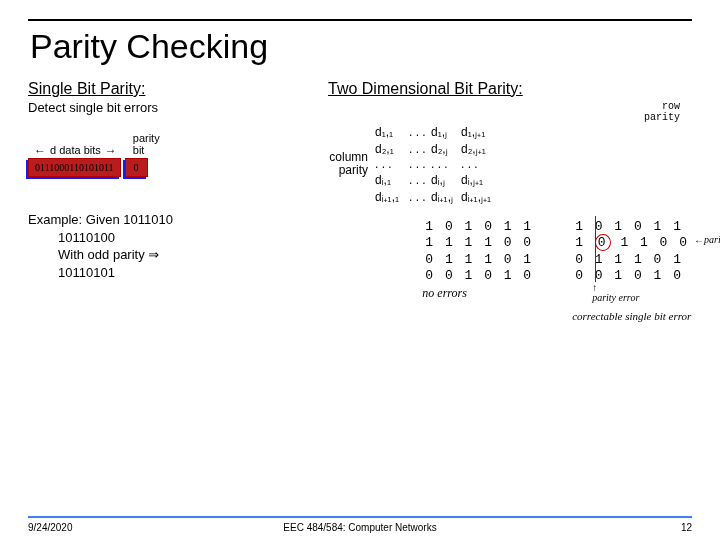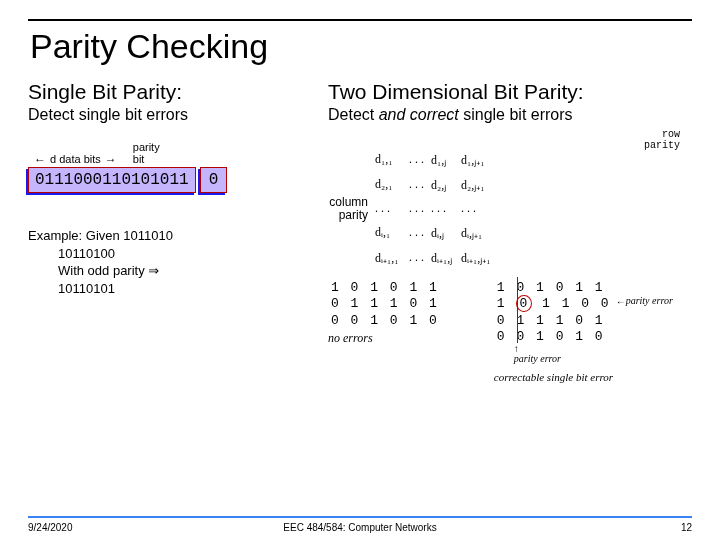--- a/index.html
+++ b/index.html
@@ -34,26 +34,27 @@
     display: flex;
     gap: 20px;
   }
   .col {
     flex: 1;
   }
   .col-left { flex: 0 0 280px; }
   .col-right { flex: 1; }
   .sect-head {
     font-family: "Comic Sans MS", "Segoe Script", cursive, sans-serif;
-    font-size: 21px;
+    font-size: 16px;
+    text-decoration: underline;
     margin: 6px 0 2px 0;
   }
   .sect-sub {
     font-family: "Comic Sans MS", "Segoe Script", cursive, sans-serif;
-    font-size: 16px;
+    font-size: 13px;
     margin: 0 0 6px 0;
   }
   .em { font-style: italic; }
   .diagram-1d {
     margin: 18px 0 0 0;
     font-size: 11px;
   }
   .d1-top {
     display: flex;
     align-items: flex-end;
@@ -66,23 +67,23 @@
   .d1-label {
     font-size: 11px;
     margin: 0 2px;
   }
   .d1-boxes {
     display: flex;
     margin-top: 2px;
   }
   .d1-box {
     border: 1.5px solid #b00000;
-    background: #c4b5fd;
-    font-family: Liberation Mono, monospace;
-    font-size: 16px;
+    background: #b91c1c;
+    font-family: Liberation Serif, serif;
+    font-size: 10px;
     padding: 3px 6px;
     box-shadow: -2px 2px 0 #1a1af0;
   }
   .d1-box.parity {
     margin-left: 4px;
     padding: 3px 8px;
   }
   .example {
     margin-top: 34px;
     font-size: 13px;
@@ -111,37 +112,37 @@
   }
   .colplabel {
     width: 40px;
     font-size: 12px;
     line-height: 1.05;
     text-align: right;
   }
   .matrix {
     display: grid;
     grid-template-columns: 34px 22px 30px 42px;
-    row-gap: 8px;
+    row-gap: 0;
     align-items: center;
     font-size: 12px;
-    font-family: Liberation Serif, serif;
   }
   .matrix .cell {
     text-align: left;
     padding: 0 1px;
     white-space: nowrap;
   }
   .dots { text-align: center; }
   .bitgrids {
     display: flex;
-    gap: 52px;
+    gap: 36px;
     margin-top: 14px;
     font-family: "Courier New", monospace;
     font-size: 13px;
+    justify-content: flex-end;
   }
   .bitblock { position: relative; }
   table.bits {
     border-collapse: collapse;
   }
   table.bits td {
     padding: 0 3px;
     font-family: "Courier New", monospace;
     letter-spacing: 2px;
     line-height: 1.25;
@@ -237,23 +238,20 @@
       <div class="example">
         <div>Example: Given 1011010</div>
         <div class="indent">10110100</div>
         <div class="indent">With odd parity ⇒</div>
         <div class="indent">10110101</div>
       </div>
     </div>
 
     <div class="col col-right">
       <div class="sect-head">Two Dimensional Bit Parity:</div>
-      <div class="sect-sub">
-        <span>Detect </span><span class="em">and correct</span><span> single bit errors</span>
-      </div>
 
       <div class="diag2d">
         <div class="diag2d-top">
           <span>row</span><br>
           <span>parity</span>
         </div>
         <div class="diag2d-grid">
           <div class="colplabel">
             <span>column</span><br>
             <span>parity</span>
@@ -284,20 +282,23 @@
       </div>
 
       <div class="bitgrids">
         <div class="bitblock">
           <table class="bits">
             <tbody>
                 <tr>
                   <td>1 0 1 0 1  1</td>
                 </tr>
             <tr>
+                  <td>1 1 1 1 0  0</td>
+                </tr>
+            <tr>
                   <td>0 1 1 1 0  1</td>
                 </tr>
             <tr>
                   <td>0 0 1 0 1  0</td>
                 </tr>
           </tbody>
             </table>
           <div class="cap">no errors</div>
         </div>
         <div class="bitblock" style="position:relative">

